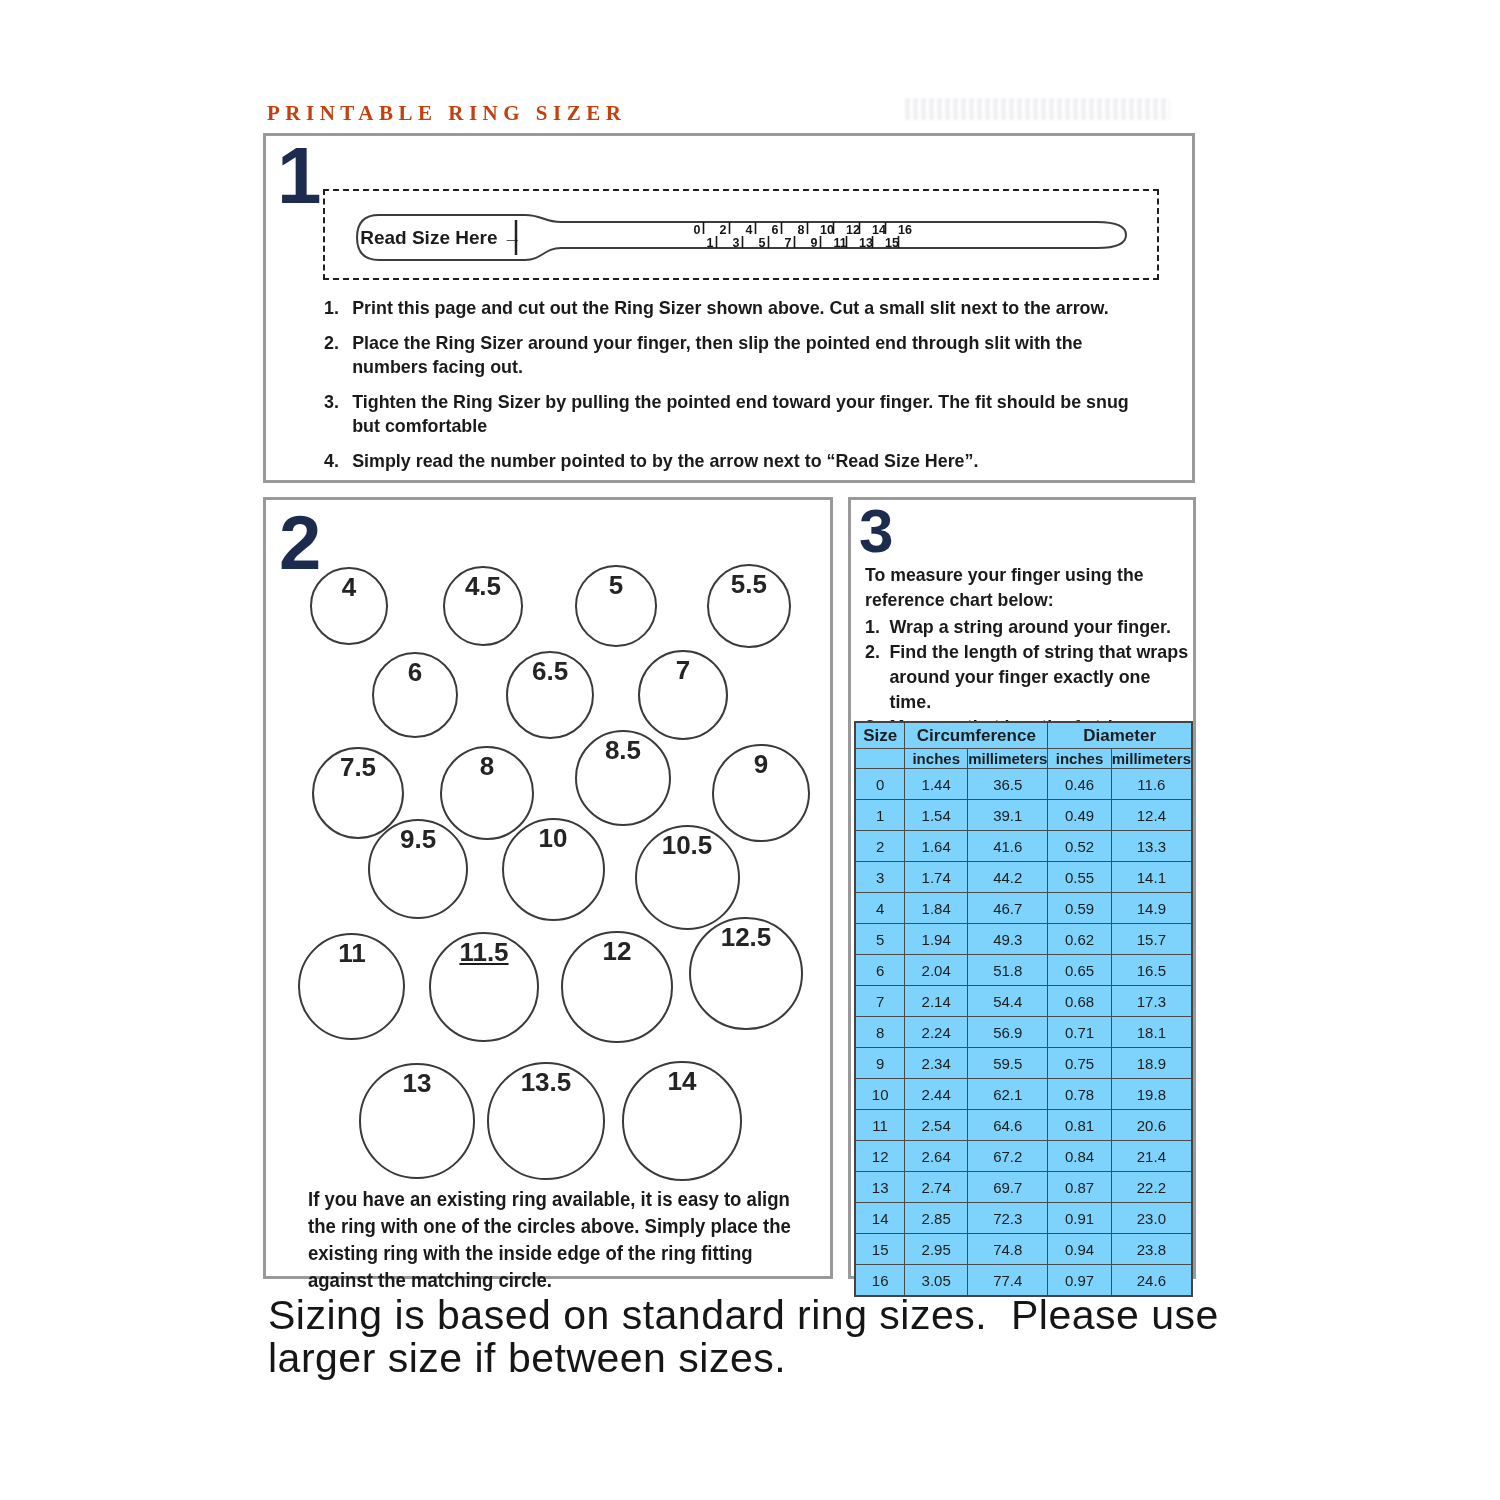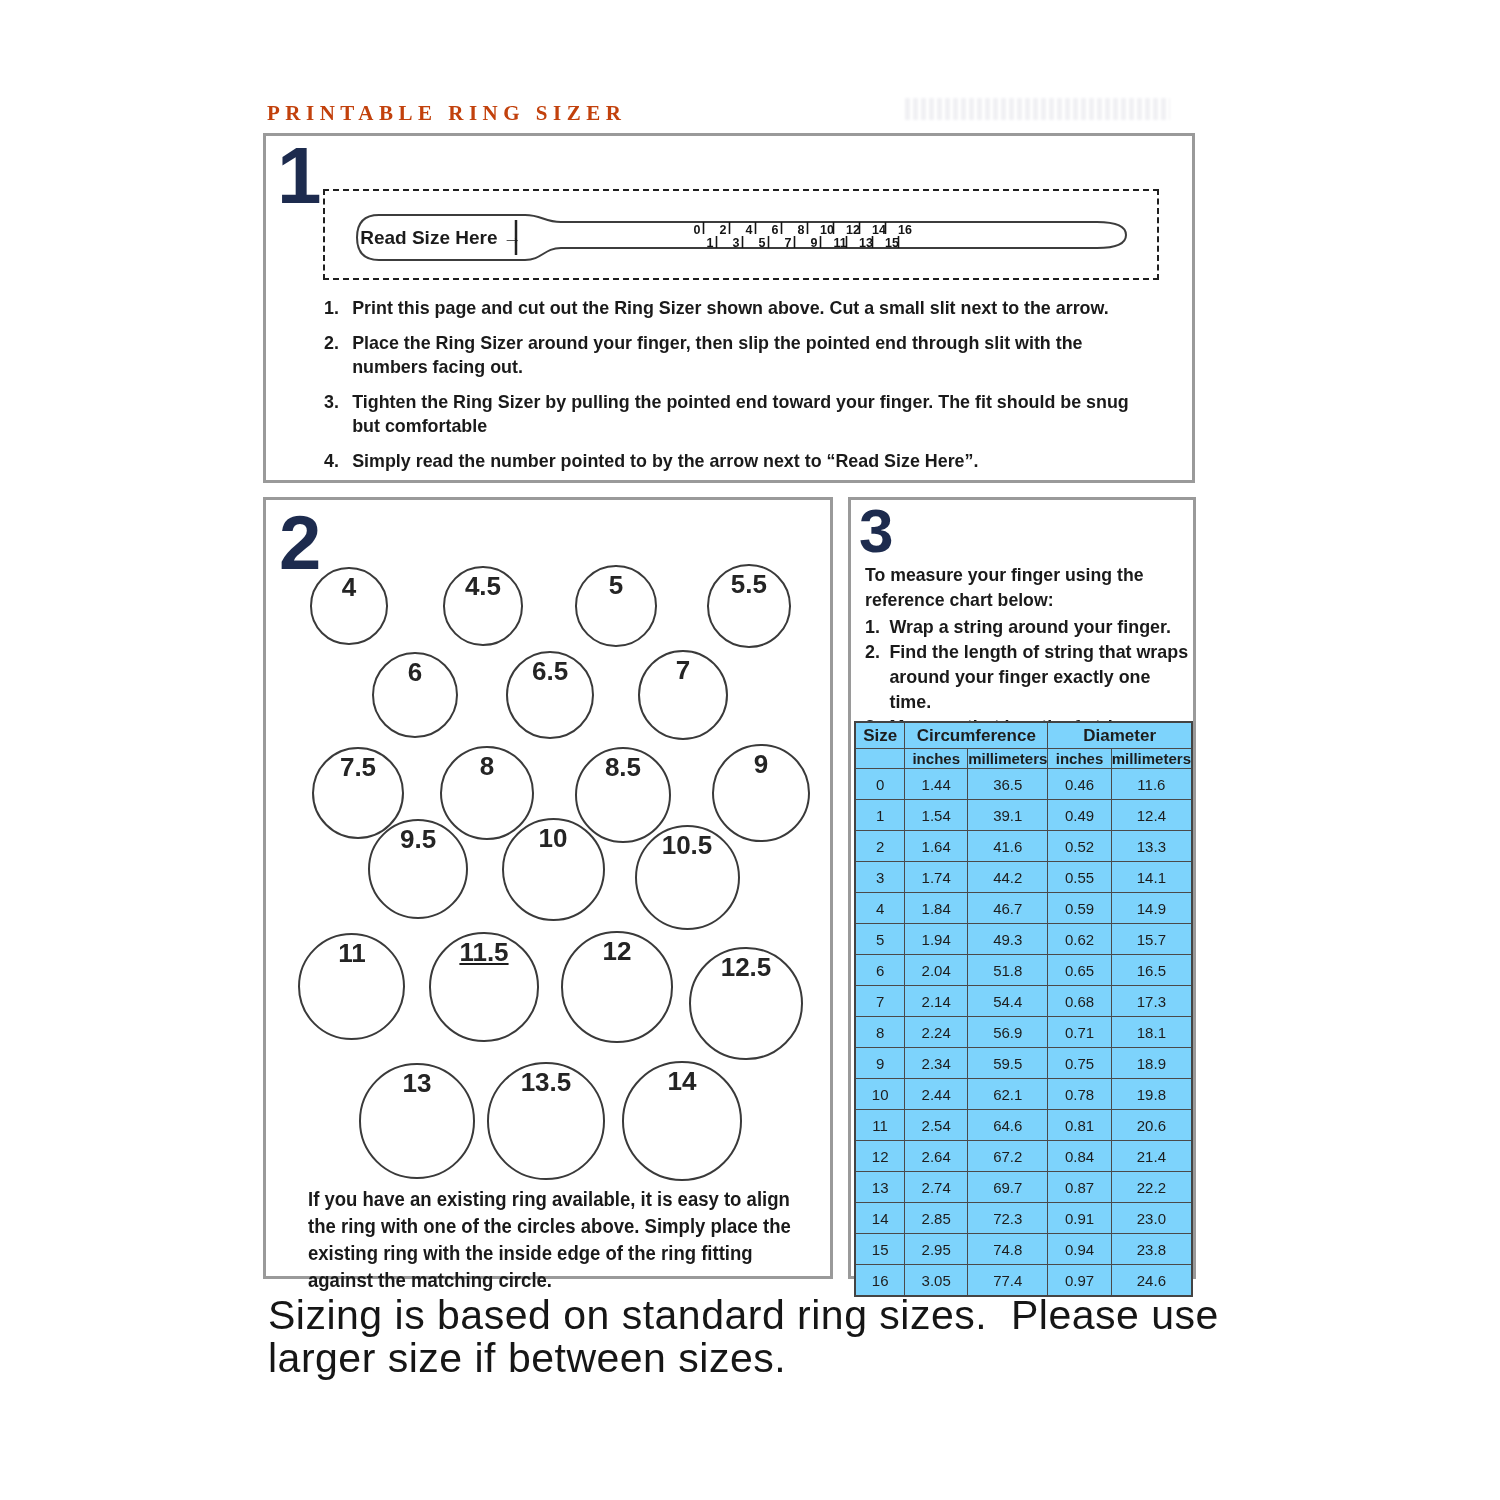--- a/index.html
+++ b/index.html
@@ -167,21 +167,21 @@
         </div>
         <div class="ring-circle" style="left: 372px; top: 150px; width: 90px; height: 90px;">
           <span class="ring-label">7</span>
         </div>
         <div class="ring-circle" style="left: 46px; top: 247px; width: 92px; height: 92px;">
           <span class="ring-label">7.5</span>
         </div>
         <div class="ring-circle" style="left: 173.9px; top: 245.9px; width: 94.1px; height: 94.1px;">
           <span class="ring-label">8</span>
         </div>
-        <div class="ring-circle" style="left: 308.9px; top: 247px; width: 96.2px; height: 96.2px;">
+        <div class="ring-circle" style="left: 308.9px; top: 230px; width: 96.2px; height: 96.2px;">
           <span class="ring-label">8.5</span>
         </div>
         <div class="ring-circle" style="left: 445.9px; top: 243.9px; width: 98.3px; height: 98.3px;">
           <span class="ring-label">9</span>
         </div>
         <div class="ring-circle" style="left: 101.6px; top: 318.6px; width: 100.9px; height: 100.9px;">
           <span class="ring-label">9.5</span>
         </div>
         <div class="ring-circle" style="left: 235.5px; top: 317.5px; width: 103px; height: 103px;">
           <span class="ring-label">10</span>
@@ -191,21 +191,21 @@
         </div>
         <div class="ring-circle" style="left: 32.4px; top: 433.4px; width: 107.1px; height: 107.1px;">
           <span class="ring-label">11</span>
         </div>
         <div class="ring-circle" style="left: 163.4px; top: 432.4px; width: 109.2px; height: 109.2px; text-decoration: underline;">
           <span class="ring-label">11.5</span>
         </div>
         <div class="ring-circle" style="left: 295.4px; top: 431.4px; width: 111.3px; height: 111.3px;">
           <span class="ring-label">12</span>
         </div>
-        <div class="ring-circle" style="left: 423.3px; top: 447px; width: 113.4px; height: 113.4px;">
+        <div class="ring-circle" style="left: 423.3px; top: 417px; width: 113.4px; height: 113.4px;">
           <span class="ring-label">12.5</span>
         </div>
         <div class="ring-circle" style="left: 93.3px; top: 563.3px; width: 115.4px; height: 115.4px;">
           <span class="ring-label">13</span>
         </div>
         <div class="ring-circle" style="left: 221.2px; top: 562.2px; width: 117.5px; height: 117.5px;">
           <span class="ring-label">13.5</span>
         </div>
         <div class="ring-circle" style="left: 356.2px; top: 561.2px; width: 119.6px; height: 119.6px;">
           <span class="ring-label">14</span>

